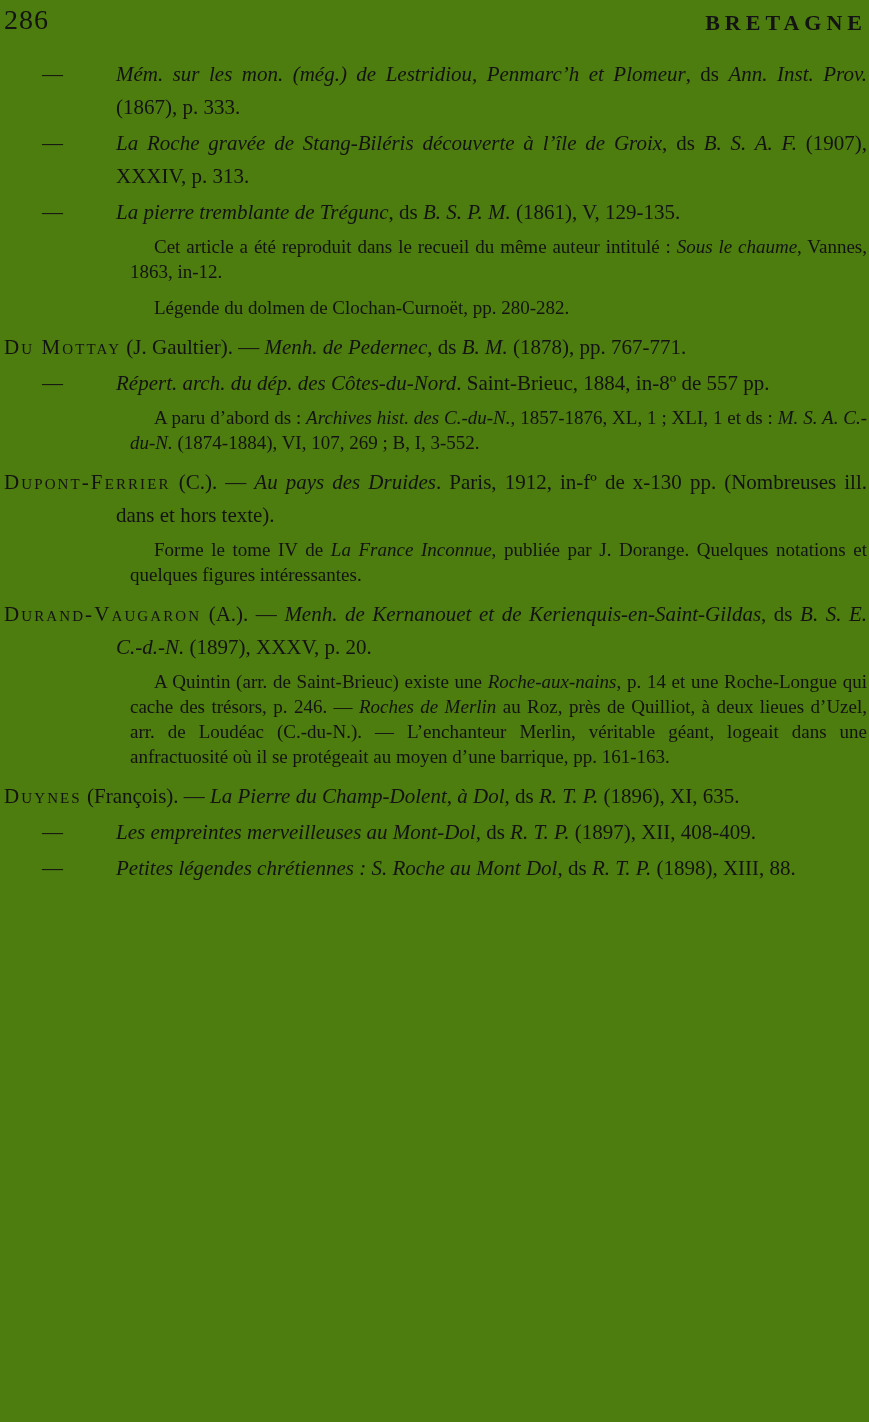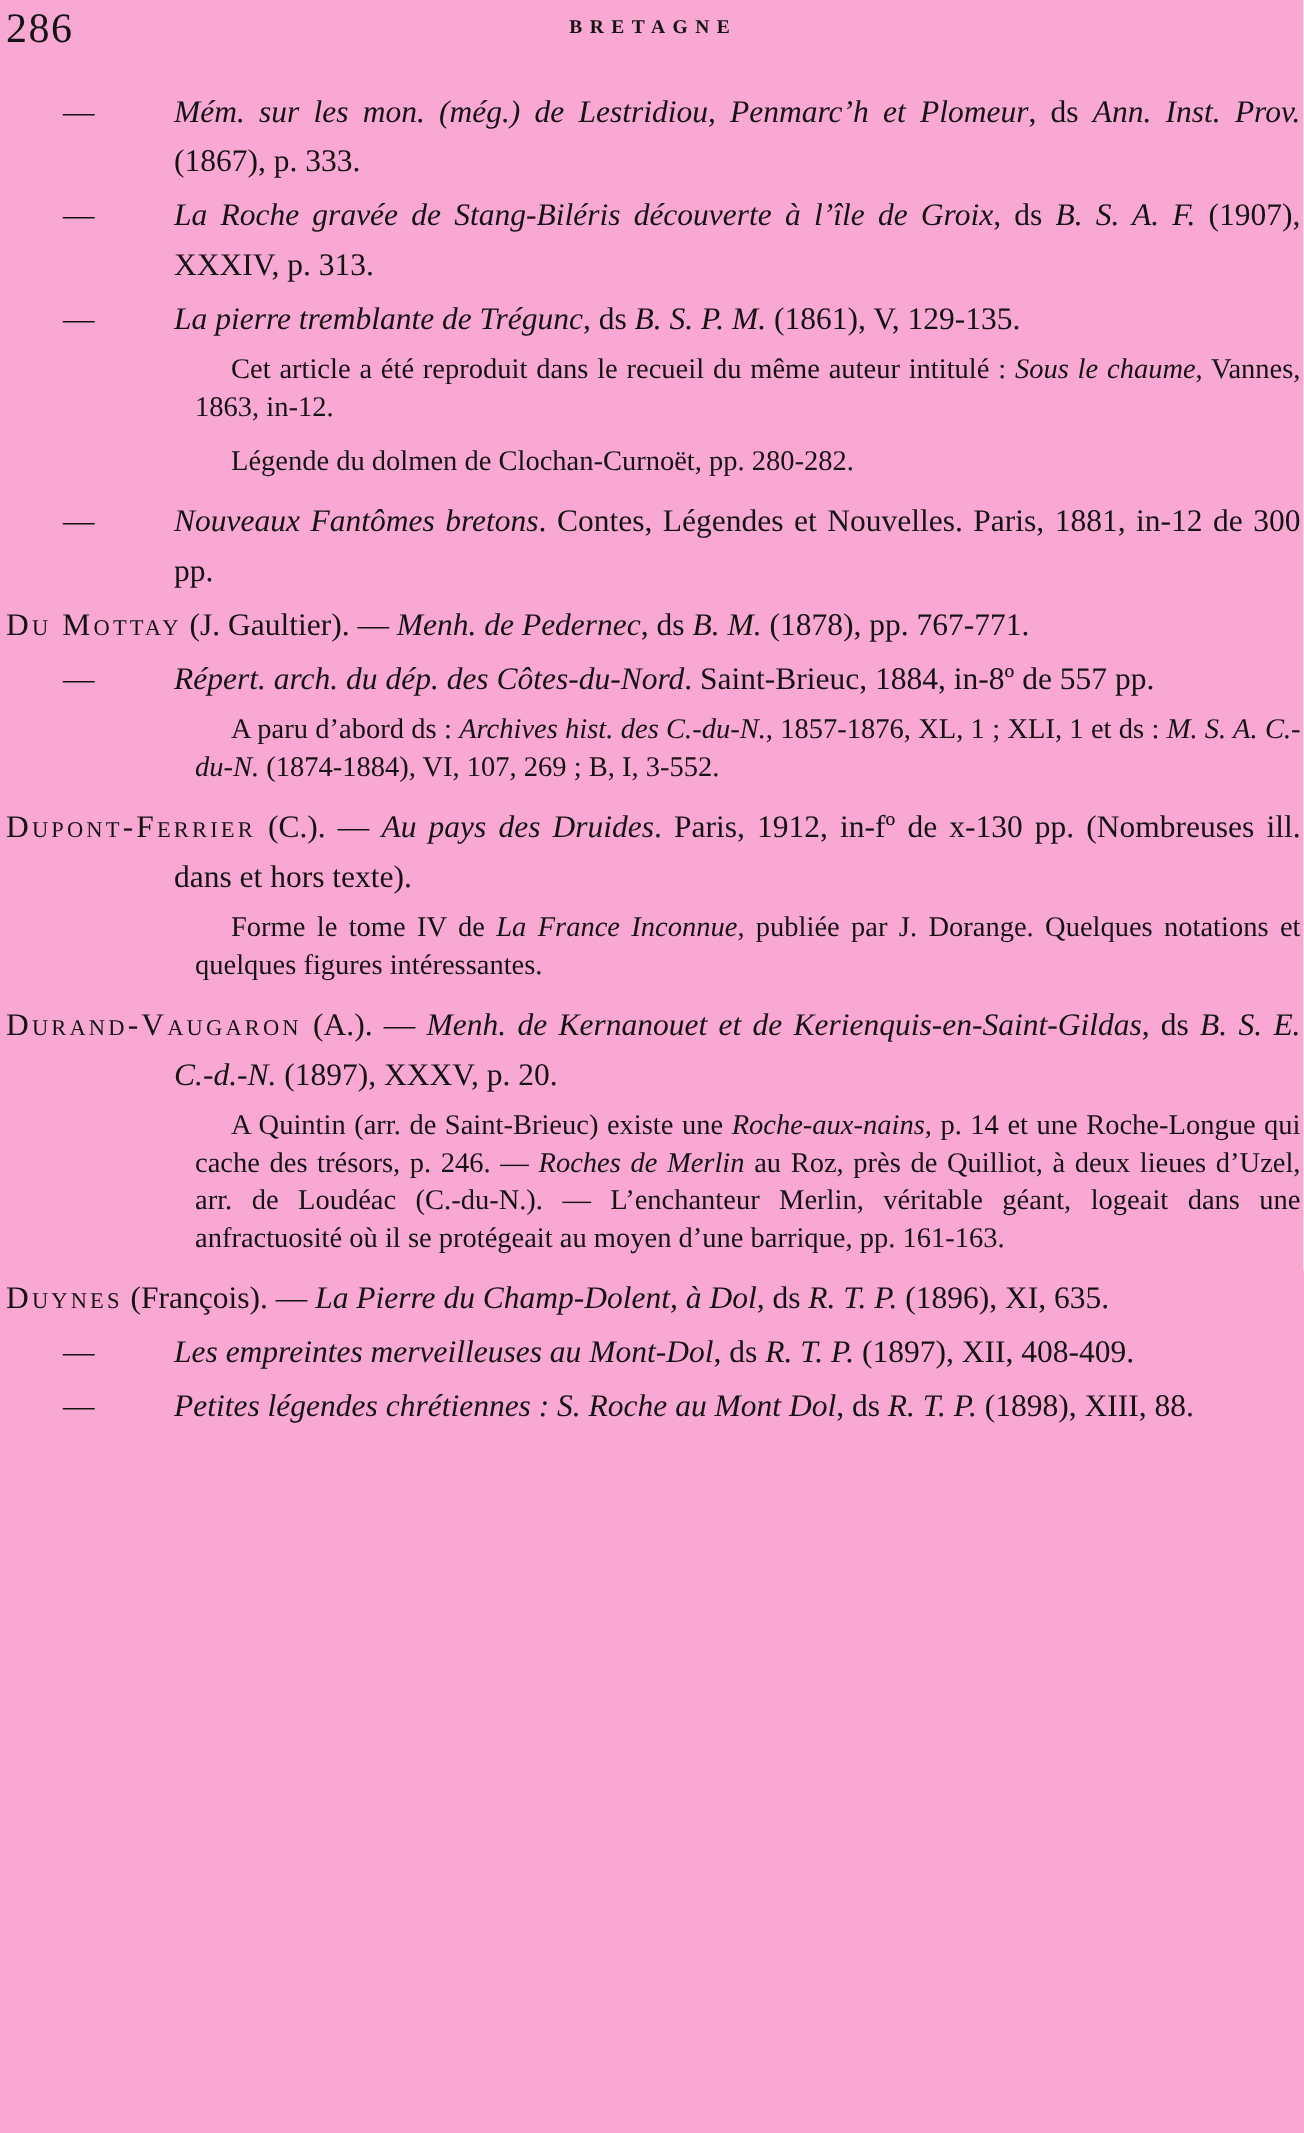--- a/index.html
+++ b/index.html
@@ -9,41 +9,41 @@
     color: #131313;
     font-family: "Liberation Serif", "DejaVu Serif", serif;
   }
   .page {
     position: relative;
     width: 869px;
     min-height: 1422px;
     box-sizing: border-box;
     padding: 4px 2px 6px 4px;
     overflow: hidden;
-    background: #f9a8d4;
+    background: #4d7c0f;
   }
   .page-header {
     position: relative;
     height: 38px;
     margin-bottom: 16px;
   }
   .page-number {
     position: absolute;
     left: 0;
     top: 0;
     font-size: 28px;
     letter-spacing: 1px;
   }
   .running-title {
     position: absolute;
     left: 0;
     right: 0;
     top: 6px;
-    text-align: center;
-    font-size: 13px;
+    text-align: right;
+    font-size: 22px;
     font-weight: bold;
     letter-spacing: 5px;
   }
   .bibliography {
     font-size: 21px;
   }
   .entry {
     margin: 0 0 3px 0;
     padding-left: 112px;
     text-indent: -112px;
@@ -79,21 +79,20 @@
   <div class="page-header">
     <span class="page-number">286</span>
     <span class="running-title">BRETAGNE</span>
   </div>
   <div class="bibliography">
       <p class="entry dash-entry"><span class="dash-marker">—</span><span class="it">Mém. sur les mon. (még.) de Lestridiou, Penmarc’h et Plomeur</span><span class="rm">, ds </span><span class="it">Ann. Inst. Prov.</span><span class="rm"> (1867), p. 333.</span></p>
       <p class="entry dash-entry"><span class="dash-marker">—</span><span class="it">La Roche gravée de Stang-Biléris découverte à l’île de Groix</span><span class="rm">, ds </span><span class="it">B. S. A. F.</span><span class="rm"> (1907), XXXIV, p. 313.</span></p>
       <p class="entry dash-entry"><span class="dash-marker">—</span><span class="it">La pierre tremblante de Trégunc</span><span class="rm">, ds </span><span class="it">B. S. P. M.</span><span class="rm"> (1861), V, 129-135.</span></p>
       <p class="note"><span class="rm">Cet article a été reproduit dans le recueil du même auteur intitulé : </span><span class="it">Sous le chaume</span><span class="rm">, Vannes, 1863, in-12.</span></p>
       <p class="note"><span class="rm">Légende du dolmen de Clochan-Curnoët, pp. 280-282.</span></p>
-      <p class="entry dash-entry"><span class="dash-marker">—</span><span class="it">Nouveaux Fantômes bretons</span><span class="rm">. Contes, Légendes et Nouvelles. Paris, 1881, in-12 de 300 pp.</span></p>
       <p class="entry"><span class="sc">Du Mottay</span><span class="rm"> (J. Gaultier). — </span><span class="it">Menh. de Pedernec</span><span class="rm">, ds </span><span class="it">B. M.</span><span class="rm"> (1878), pp. 767-771.</span></p>
       <p class="entry dash-entry"><span class="dash-marker">—</span><span class="it">Répert. arch. du dép. des Côtes-du-Nord</span><span class="rm">. Saint-Brieuc, 1884, in-8º de 557 pp.</span></p>
       <p class="note"><span class="rm">A paru d’abord ds : </span><span class="it">Archives hist. des C.-du-N.</span><span class="rm">, 1857-1876, XL, 1 ; XLI, 1 et ds : </span><span class="it">M. S. A. C.-du-N.</span><span class="rm"> (1874-1884), VI, 107, 269 ; B, I, 3-552.</span></p>
       <p class="entry"><span class="sc">Dupont-Ferrier</span><span class="rm"> (C.). — </span><span class="it">Au pays des Druides</span><span class="rm">. Paris, 1912, in-fº de x-130 pp. (Nombreuses ill. dans et hors texte).</span></p>
       <p class="note"><span class="rm">Forme le tome IV de </span><span class="it">La France Inconnue</span><span class="rm">, publiée par J. Dorange. Quelques notations et quelques figures intéressantes.</span></p>
       <p class="entry"><span class="sc">Durand-Vaugaron</span><span class="rm"> (A.). — </span><span class="it">Menh. de Kernanouet et de Kerienquis-en-Saint-Gildas</span><span class="rm">, ds </span><span class="it">B. S. E. C.-d.-N.</span><span class="rm"> (1897), XXXV, p. 20.</span></p>
       <p class="note"><span class="rm">A Quintin (arr. de Saint-Brieuc) existe une </span><span class="it">Roche-aux-nains</span><span class="rm">, p. 14 et une Roche-Longue qui cache des trésors, p. 246. — </span><span class="it">Roches de Merlin</span><span class="rm"> au Roz, près de Quilliot, à deux lieues d’Uzel, arr. de Loudéac (C.-du-N.). — L’enchanteur Merlin, véritable géant, logeait dans une anfractuosité où il se protégeait au moyen d’une barrique, pp. 161-163.</span></p>
       <p class="entry"><span class="sc">Duynes</span><span class="rm"> (François). — </span><span class="it">La Pierre du Champ-Dolent, à Dol</span><span class="rm">, ds </span><span class="it">R. T. P.</span><span class="rm"> (1896), XI, 635.</span></p>
       <p class="entry dash-entry"><span class="dash-marker">—</span><span class="it">Les empreintes merveilleuses au Mont-Dol</span><span class="rm">, ds </span><span class="it">R. T. P.</span><span class="rm"> (1897), XII, 408-409.</span></p>
       <p class="entry dash-entry"><span class="dash-marker">—</span><span class="it">Petites légendes chrétiennes : S. Roche au Mont Dol</span><span class="rm">, ds </span><span class="it">R. T. P.</span><span class="rm"> (1898), XIII, 88.</span></p>

